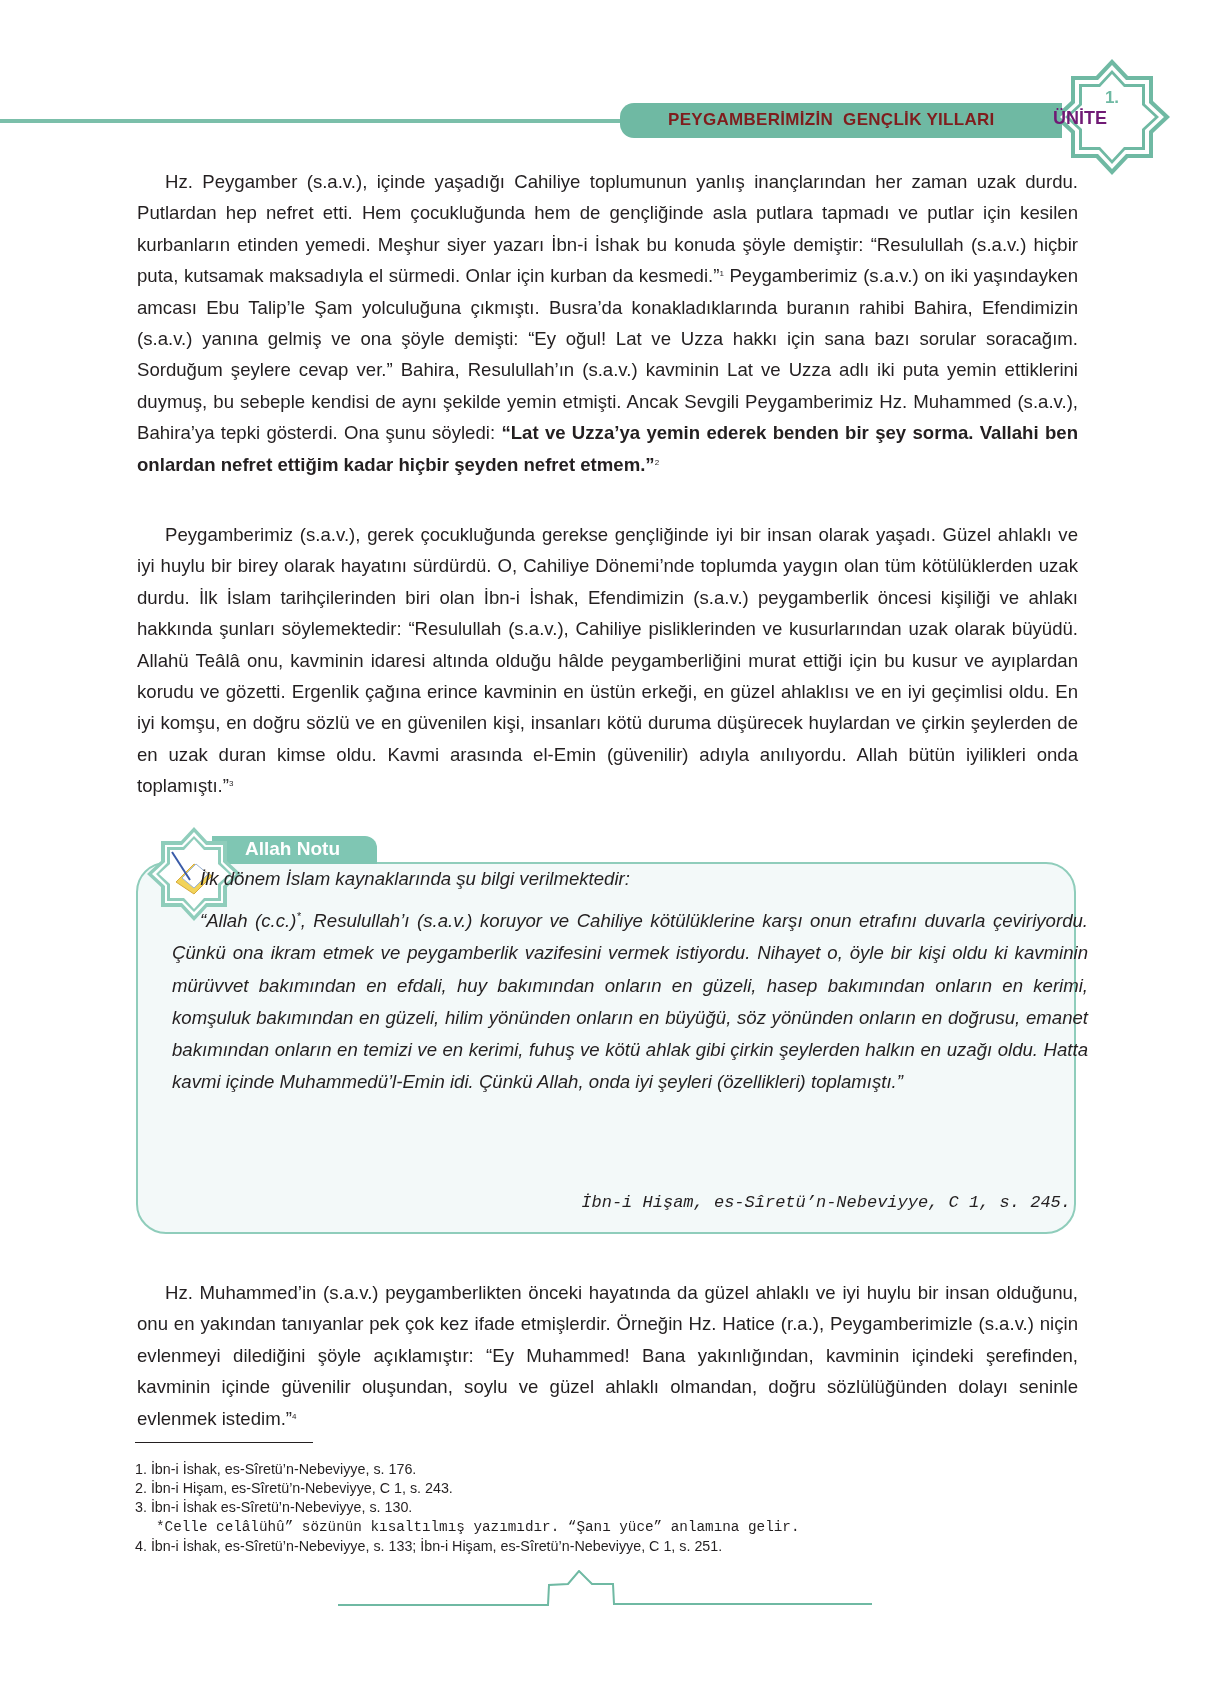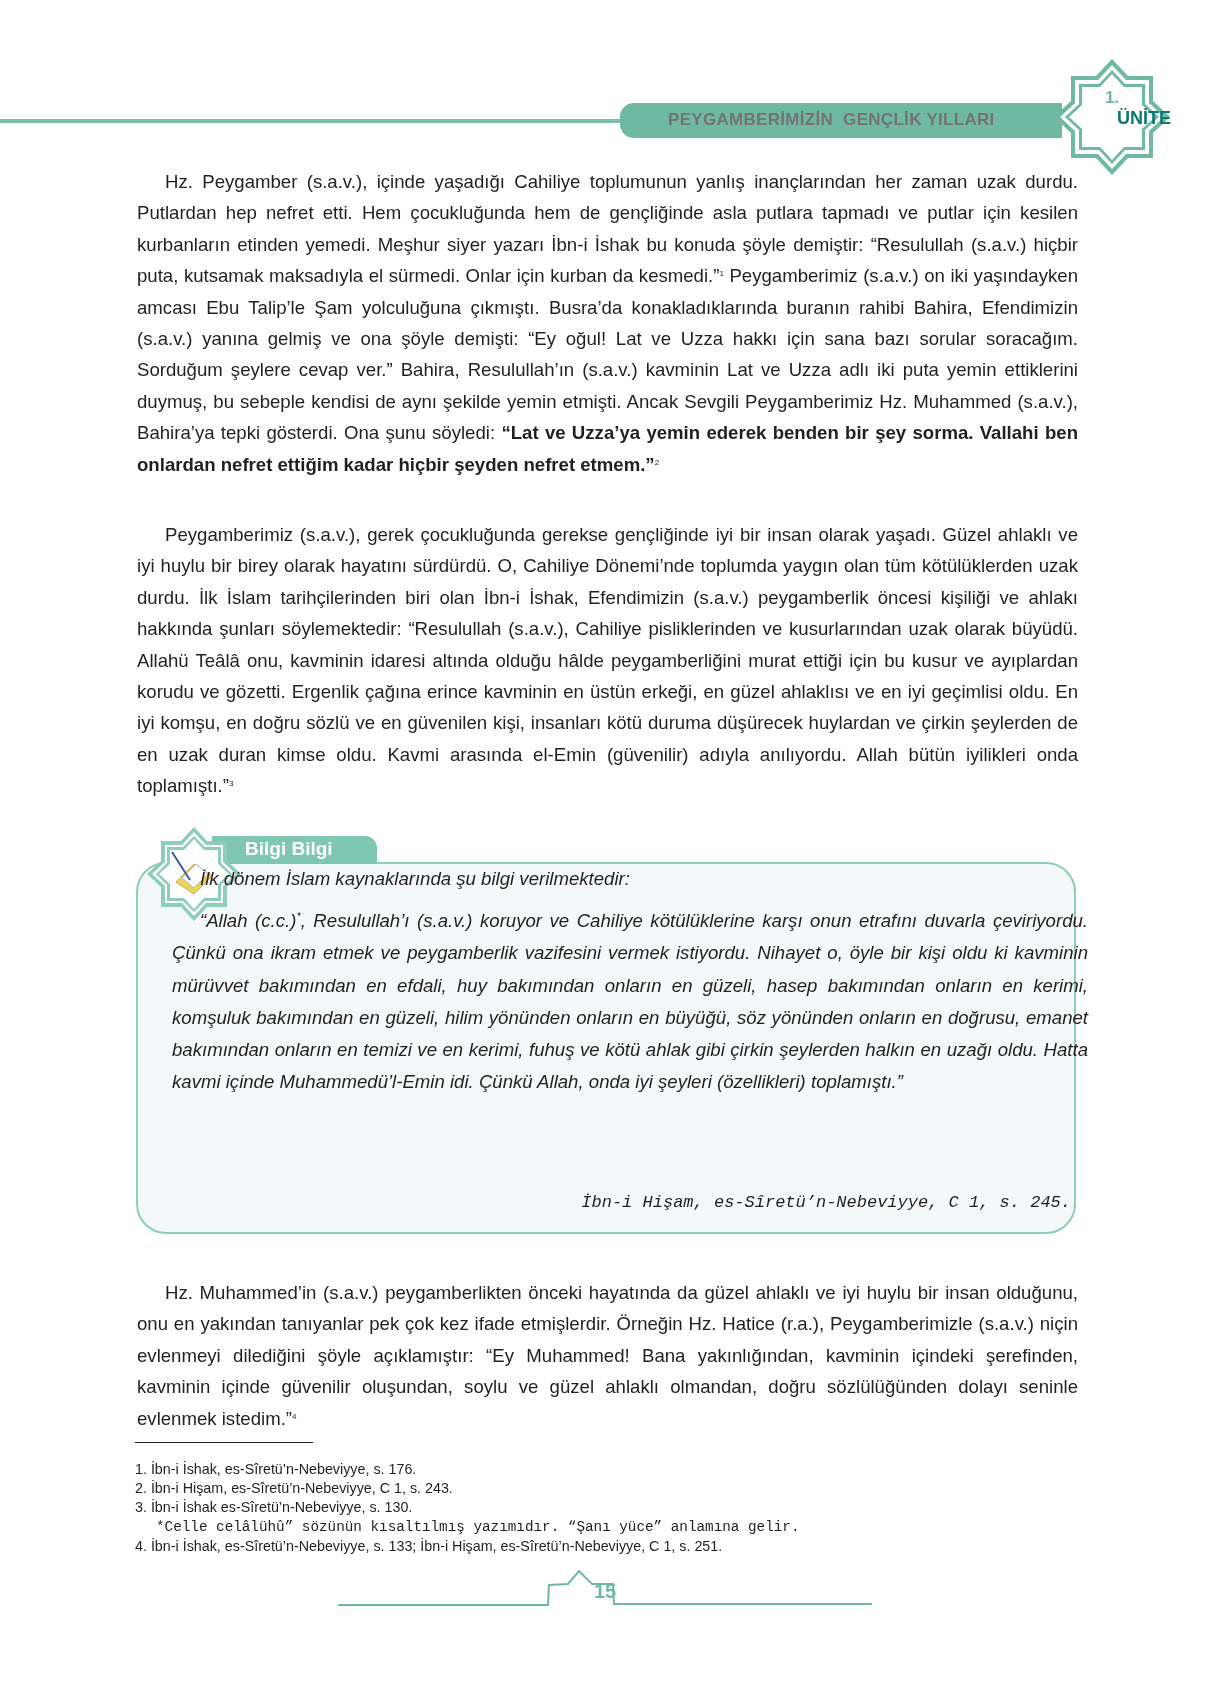--- a/index.html
+++ b/index.html
@@ -2,27 +2,27 @@
 <html><head>
 <meta charset="utf-8">
 <style>
   html, body { margin:0; padding:0; background:#ffffff; }
   body { width:1211px; height:1684px; position:relative; overflow:hidden;
          font-family:"Liberation Sans", "DejaVu Sans", sans-serif; color:#231f20; }
   .hdr-line { position:absolute; left:0; top:119px; width:660px; height:4px; background:#7bbfaa; }
   .hdr-pill { position:absolute; left:620px; top:103px; width:442px; height:35px;
               background:#6fb9a3; border-radius:14px 0 0 14px; }
   .hdr-title { position:absolute; left:668px; top:110px; font-size:17px; font-weight:bold;
-               color:#737373; letter-spacing:0.3px; white-space:pre; }
+               color:#7f1d1d; letter-spacing:0.3px; white-space:pre; }
   .unit-badge { position:absolute; left:1053px; top:58px; width:118px; height:118px; }
   .unit-badge svg { position:absolute; left:0; top:0; }
   .unit-num { position:absolute; left:0; width:118px; top:30px; text-align:center;
               font-size:17px; font-weight:bold; color:#6fb9a3; }
-  .unit-label { position:absolute; left:0; width:118px; top:50px; text-align:right;
-                font-size:18px; font-weight:bold; color:#0f766e; }
+  .unit-label { position:absolute; left:0; width:118px; top:50px; text-align:left;
+                font-size:18px; font-weight:bold; color:#701a75; }
 
   .para { position:absolute; left:137px; width:941px; font-size:18.6px; line-height:31.4px;
           text-align:justify; text-indent:28px; margin:0; }
   .para b { font-weight:bold; }
   sup.fn { font-size:8px; vertical-align:6px; line-height:0; }
 
   .note-box { position:absolute; left:136px; top:862px; width:940px; height:372px;
               background:#f3f9f9; border:2px solid #8fcdbb; border-radius:30px; box-sizing:border-box; }
   .note-tab { position:absolute; left:212px; top:836px; width:165px; height:28px;
               background:#7fc6b3; border-radius:0 12px 0 0; }
@@ -59,21 +59,21 @@
   <div class="unit-num">1.</div>
   <div class="unit-label">ÜNİTE</div>
 </div>
 
 <p class="para" style="top:166px;"><span>Hz. Peygamber (s.a.v.), içinde yaşadığı Cahiliye toplumunun yanlış inançlarından her zaman uzak durdu. Putlardan hep nefret etti. Hem çocukluğunda hem de gençliğinde asla putlara tapmadı ve put­lar için kesilen kurbanların etinden yemedi. Meşhur siyer yazarı İbn-i İshak bu konuda şöyle demiştir: “Resulullah (s.a.v.) hiçbir puta, kutsamak maksadıyla el sürmedi. Onlar için kurban da kesmedi.”</span><sup class="fn">1</sup><span> Pey­gamberimiz (s.a.v.) on iki yaşındayken amcası Ebu Talip’le Şam yolculuğuna çıkmıştı. Busra’da konak­ladıklarında buranın rahibi Bahira, Efendimizin (s.a.v.) yanına gelmiş ve ona şöyle demişti: “Ey oğul! Lat ve Uzza hakkı için sana bazı sorular soracağım. Sorduğum şeylere cevap ver.” Bahira, Resulullah’ın (s.a.v.) kavminin Lat ve Uzza adlı iki puta yemin ettiklerini duymuş, bu sebeple kendisi de aynı şekilde yemin etmişti. Ancak Sevgili Peygamberimiz Hz. Muhammed (s.a.v.), Bahira’ya tepki gösterdi. Ona şunu söyledi: </span><b>“Lat ve Uzza’ya yemin ederek benden bir şey sorma. Vallahi ben onlardan nefret ettiğim kadar hiçbir şeyden nefret etmem.”</b><sup class="fn">2</sup></p>
 
 <p class="para" style="top:519px;"><span>Peygamberimiz (s.a.v.), gerek çocukluğunda gerekse gençliğinde iyi bir insan olarak yaşadı. Güzel ahlaklı ve iyi huylu bir birey olarak hayatını sürdürdü. O, Cahiliye Dönemi’nde toplumda yaygın olan tüm kötülüklerden uzak durdu. İlk İslam tarihçilerinden biri olan İbn-i İshak, Efendimizin (s.a.v.) peygamberlik öncesi kişiliği ve ahlakı hakkında şunları söylemektedir: “Resulullah (s.a.v.), Cahiliye pisliklerinden ve kusurlarından uzak olarak büyüdü. Allahü Teâlâ onu, kavminin idaresi altında olduğu hâlde peygam­berliğini murat ettiği için bu kusur ve ayıplardan korudu ve gözetti. Ergenlik çağına erince kavminin en üstün erkeği, en güzel ahlaklısı ve en iyi geçimlisi oldu. En iyi komşu, en doğru sözlü ve en güvenilen kişi, insanları kötü duruma düşürecek huylardan ve çirkin şeylerden de en uzak duran kimse oldu. Kavmi arasında el-Emin (güvenilir) adıyla anılıyordu. Allah bütün iyilikleri onda toplamıştı.”</span><sup class="fn">3</sup></p>
 
 <div class="note-box"></div>
 <div class="note-tab"></div>
-<div class="note-tab-label">Bilgi Bilgi</div>
+<div class="note-tab-label">Allah Notu</div>
 <div class="note-icon">
   <svg width="96" height="96" viewBox="0 0 96 96">
     <g transform="translate(48,48)">
       <polygon fill="#8fcdbb" points="0,-47 13,-33 33,-33 33,-13 47,0 33,13 33,33 13,33 0,47 -13,33 -33,33 -33,13 -47,0 -33,-13 -33,-33 -13,-33"></polygon>
       <polygon fill="#ffffff" points="0,-42 12,-29 29,-29 29,-12 42,0 29,12 29,29 12,29 0,42 -12,29 -29,29 -29,12 -42,0 -29,-12 -29,-29 -12,-29"></polygon>
       <polygon fill="#8fcdbb" points="0,-38 11,-27 27,-27 27,-11 38,0 27,11 27,27 11,27 0,38 -11,27 -27,27 -27,11 -38,0 -27,-11 -27,-27 -11,-27"></polygon>
       <polygon fill="#ffffff" points="0,-35 10,-24 24,-24 24,-10 35,0 24,10 24,24 10,24 0,35 -10,24 -24,24 -24,10 -35,0 -24,-10 -24,-24 -10,-24"></polygon>
       <polygon fill="#f2d35a" stroke="#d6a93a" stroke-width="1" points="-18,8 0,-10 18,2 0,20"></polygon>
       <polygon fill="#ffffff" stroke="#9ab3d6" stroke-width="1" points="-12,4 2,-10 14,0 0,14"></polygon>
       <line x1="-22" y1="-22" x2="-4" y2="6" stroke="#3a5ba8" stroke-width="2"></line>
@@ -92,14 +92,13 @@
   <div>2. İbn-i Hişam, es-Sîretü’n-Nebeviyye, C 1, s. 243.</div>
   <div>3. İbn-i İshak es-Sîretü’n-Nebeviyye, s. 130.</div>
   <div class="fn-indent">*Celle celâlühû” sözünün kısaltılmış yazımıdır. “Şanı yüce” anlamına gelir.</div>
   <div>4. İbn-i İshak, es-Sîretü’n-Nebeviyye, s. 133; İbn-i Hişam, es-Sîretü’n-Nebeviyye, C 1, s. 251.</div>
 </div>
 
 <div class="pg-footer">
   <svg width="534" height="40" viewBox="0 0 534 40">
     <polyline fill="none" stroke="#6fb9a3" stroke-width="2" points="0,35 210,35 211,15 230,14 241,1 254,14 275,14 276,34 534,34"></polyline>
   </svg>
-  <div class="pg-num">15</div>
 </div>
 
 </body></html>

